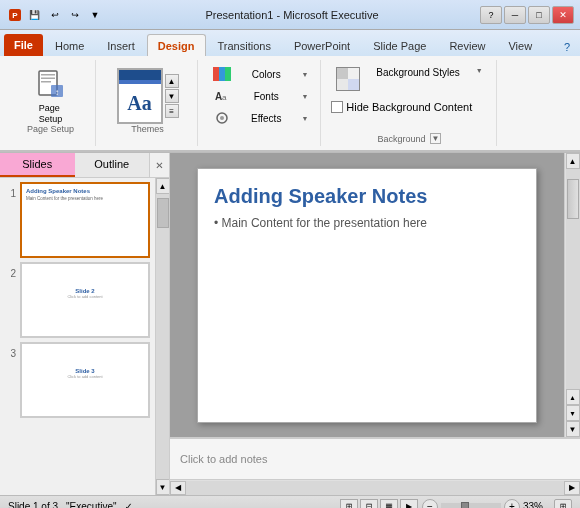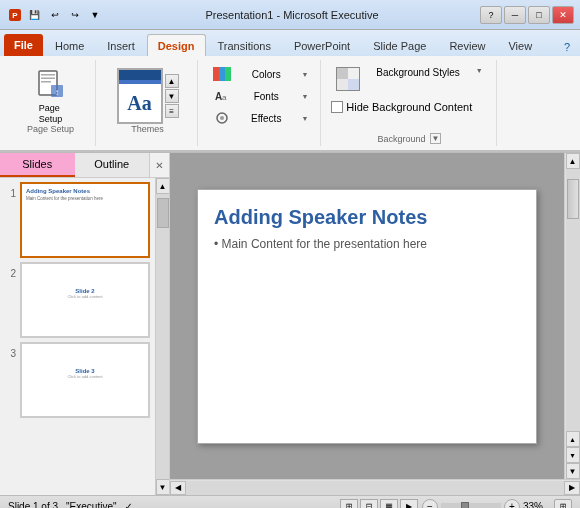--- a/index.html
+++ b/index.html
@@ -335,20 +335,23 @@
         <div class="scrollbar-btn">▲</div>
         <div class="scrollbar-track">
           <div class="scrollbar-thumb"></div>
         </div>
         <div class="scrollbar-btn">▴</div>
         <div class="scrollbar-btn">▾</div>
         <div class="scrollbar-btn">▼</div>
       </div>
     </div>
 
+    <div class="notes-area">
+      <span>Click to add notes</span>
+    </div>
 
     <div class="bottom-scrollbar">
       <div class="h-scrollbar-btn">◀</div>
       <div class="h-scrollbar-track"></div>
       <div class="h-scrollbar-btn">▶</div>
     </div>
   </div>
 </div>
 
 <div class="status-bar">

